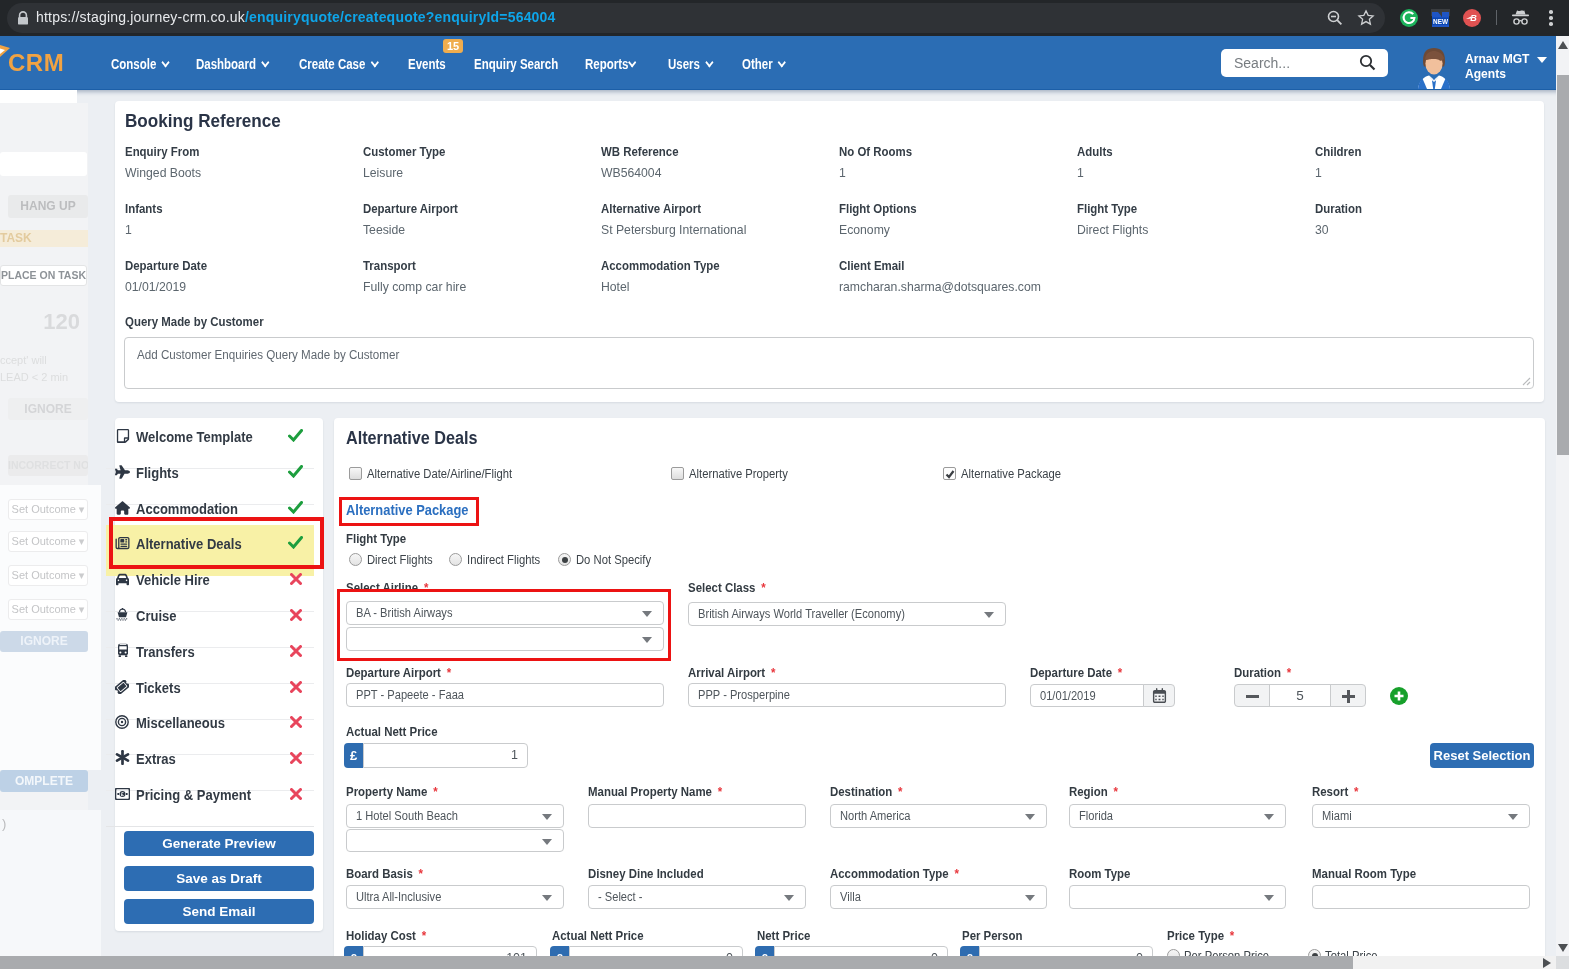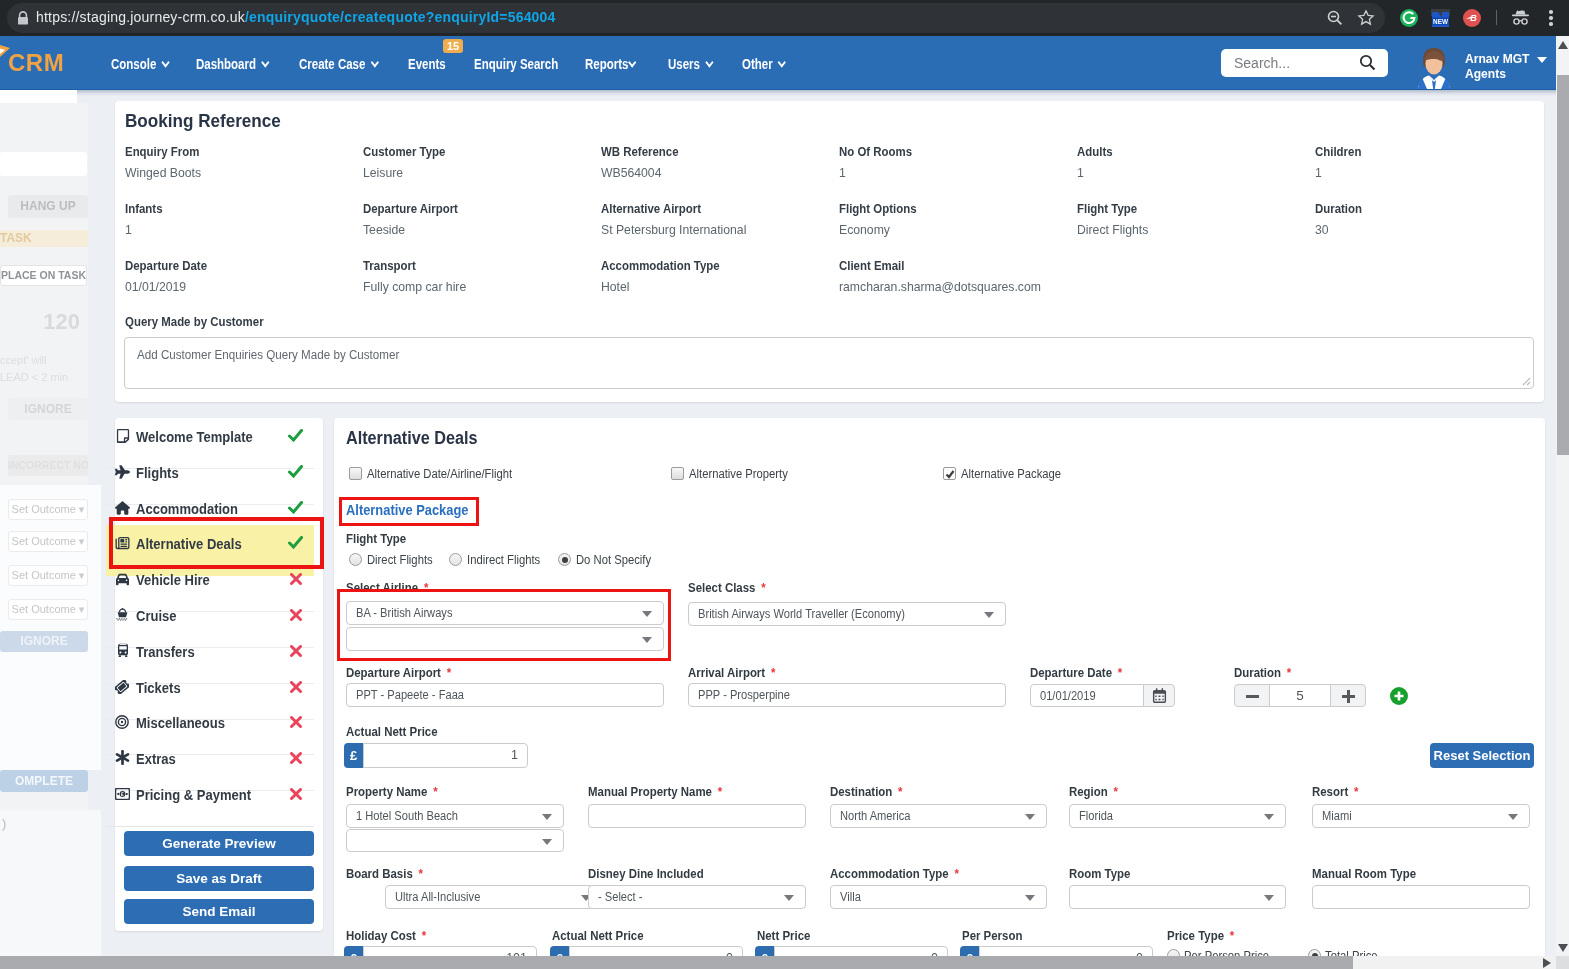--- a/index.html
+++ b/index.html
@@ -424,21 +424,21 @@
     <div class="inp" style="left:588px;top:804px;width:218px;height:24px;"></div>
     <div class="dd" style="left:830px;top:804px;width:217px;height:24px;"><i>North America</i></div>
     <div class="dd" style="left:1069px;top:804px;width:217px;height:24px;"><i>Florida</i></div>
     <div class="dd" style="left:1312px;top:804px;width:218px;height:24px;"><i>Miami</i></div>
 
     <div class="flbl" style="left:346px;top:866px;">Board Basis <em>*</em></div>
     <div class="flbl" style="left:588px;top:866px;">Disney Dine Included</div>
     <div class="flbl" style="left:830px;top:866px;">Accommodation Type <em>*</em></div>
     <div class="flbl" style="left:1069px;top:866px;">Room Type</div>
     <div class="flbl" style="left:1312px;top:866px;">Manual Room Type</div>
-    <div class="dd" style="left:346px;top:885px;width:218px;height:24px;margin-left:39px;"><i>Ultra All-Inclusive</i></div>
+    <div class="dd" style="left:346px;top:885px;width:218px;height:24px;"><i>Ultra All-Inclusive</i></div>
     <div class="dd" style="left:588px;top:885px;width:218px;height:24px;"><i>- Select -</i></div>
     <div class="dd" style="left:830px;top:885px;width:217px;height:24px;"><i>Villa</i></div>
     <div class="dd" style="left:1069px;top:885px;width:217px;height:24px;"></div>
     <div class="inp" style="left:1312px;top:885px;width:218px;height:24px;"></div>
 
     <div class="flbl" style="left:346px;top:928px;">Holiday Cost <em>*</em></div>
     <div class="flbl" style="left:552px;top:928px;">Actual Nett Price</div>
     <div class="flbl" style="left:757px;top:928px;">Nett Price</div>
     <div class="flbl" style="left:962px;top:928px;">Per Person</div>
     <div class="flbl" style="left:1167px;top:928px;">Price Type <em>*</em></div>

